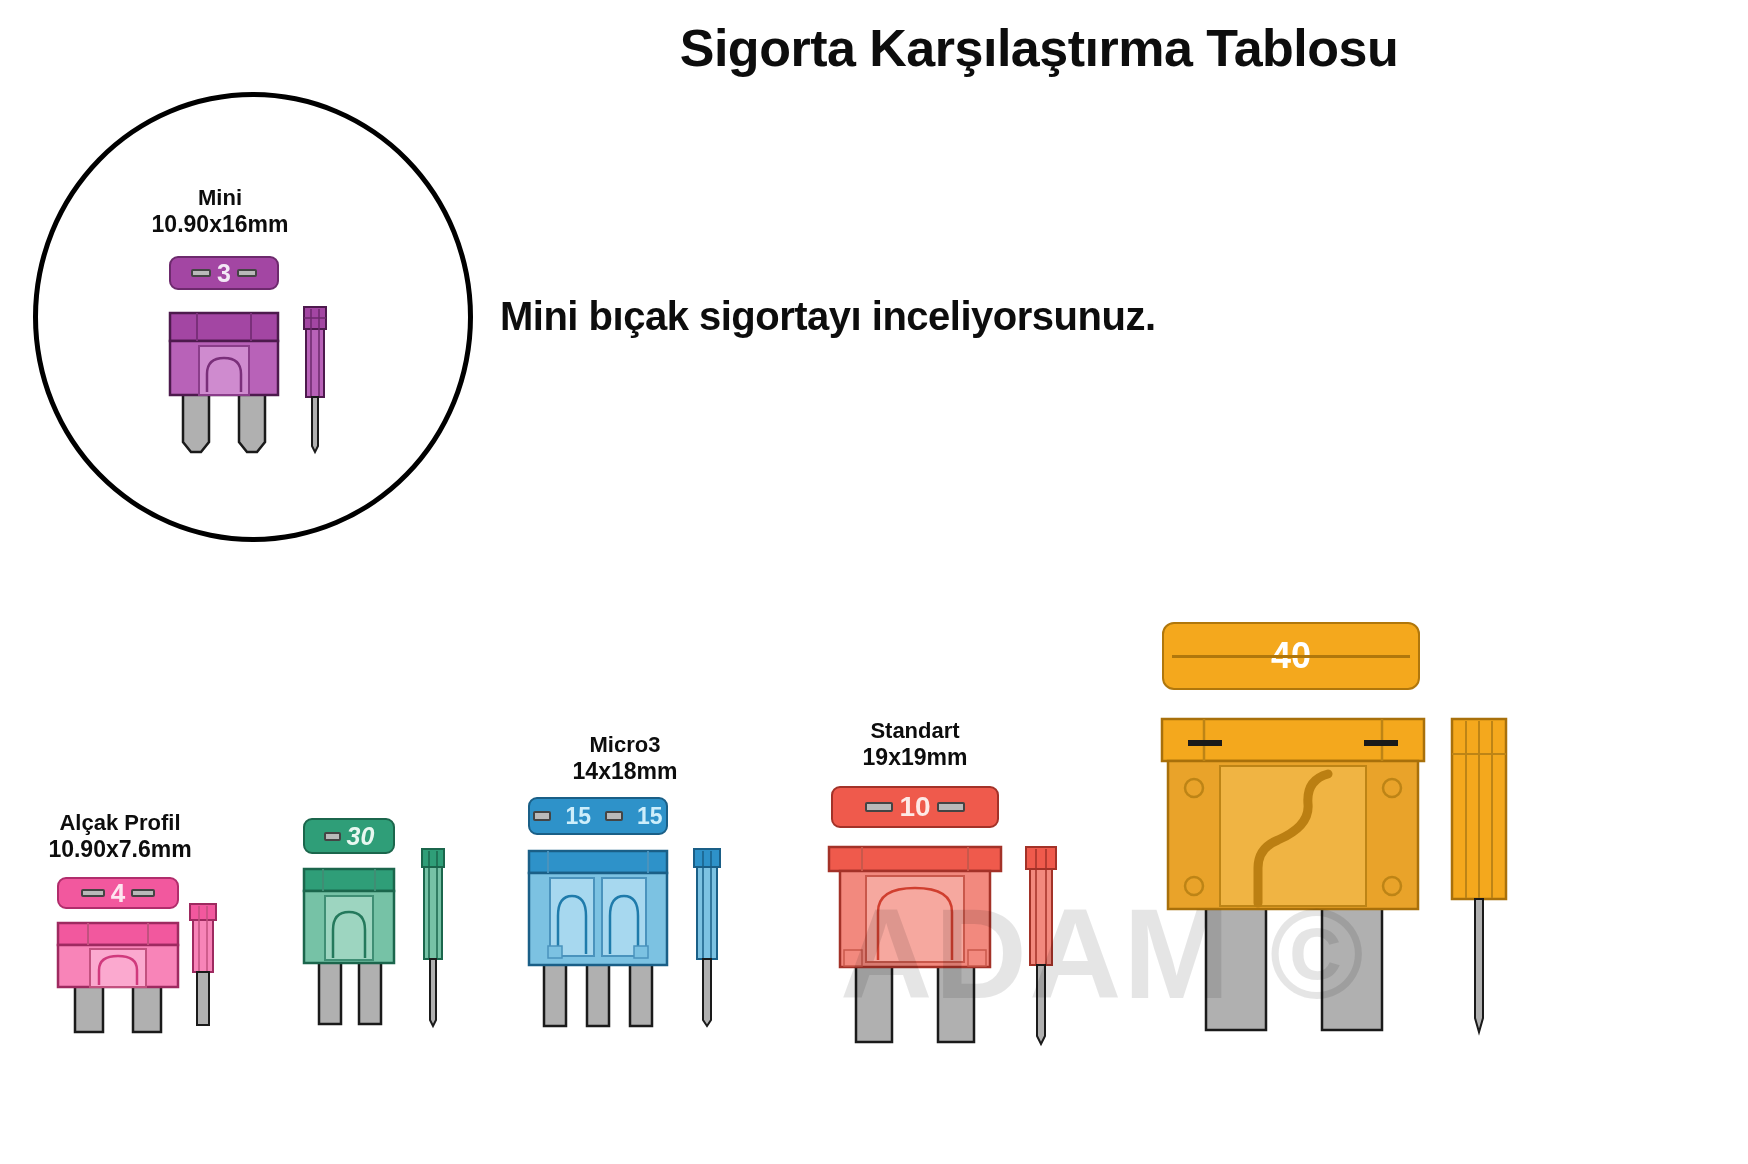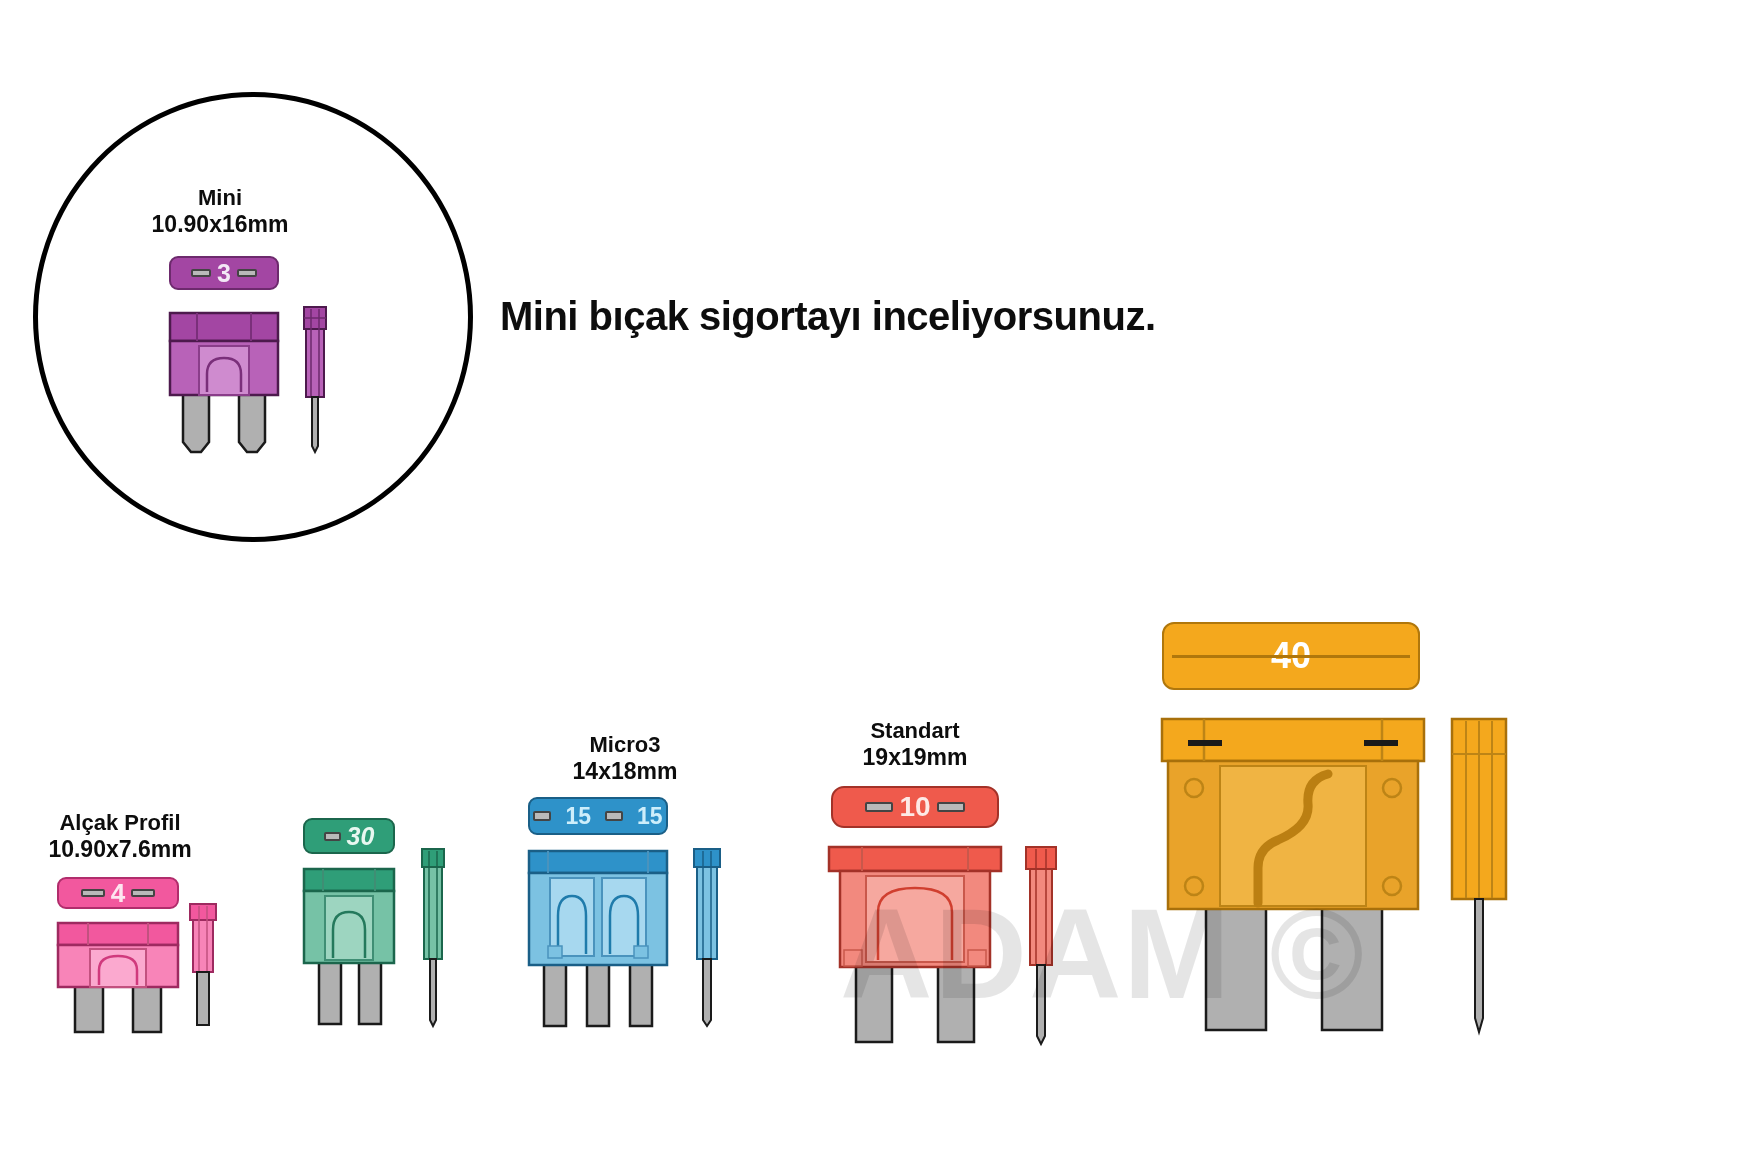--- a/index.html
+++ b/index.html
@@ -84,20 +84,21 @@
     pointer-events: none;
     white-space: nowrap;
     font-family: "Liberation Sans", sans-serif;
   }
 </style>
 </head>
 <body>
 
 <div id="stage">
 
+  <div class="title" id="page-title">Sigorta Karşılaştırma Tablosu</div>
   <div id="subtitle">Mini bıçak sigortayı inceliyorsunuz.</div>
 
   <div id="callout"></div>
 
   <div class="label" style="left:120px; top:185px; width:200px;">
     <span class="l1">Mini</span>
     <span class="l2">10.90x16mm</span>
   </div>
 
   <div class="cap" style="left:169px; top:256px; width:110px; height:34px; background:#a346a3; border-color:#6d2a6d;">
@@ -237,21 +238,21 @@
       <line x1="21" y1="3" x2="21" y2="110" stroke="#1a5f87" stroke-width="1.5"></line>
       <path d="M13 111 H21 V172 L17 178 L13 172 Z" fill="#b0b0b0" stroke="#1a1a1a" stroke-width="2"></path>
     </svg>
   </div>
 
   <div class="label" style="left:800px; top:718px; width:230px;">
     <span class="l1">Standart</span>
     <span class="l2">19x19mm</span>
   </div>
 
-  <div class="cap" style="left:831px; top:786px; width:168px; height:42px; background:#ef5a4c; border-color:#a33228;border-radius:13px;">
+  <div class="cap" style="left:831px; top:786px; width:168px; height:42px; background:#ef5a4c; border-color:#a33228;">
     <span class="slot" style="width:28px;height:10px;"></span>
     <span class="amp" style="font-size:28px; color:#fde9e6;">10</span>
     <span class="slot" style="width:28px;height:10px;"></span>
   </div>
 
   <div class="body" style="left:826px; top:846px;">
     <svg width="178" height="200" viewBox="0 0 178 200">
       <path d="M30 118 H66 V196 H30 Z" fill="#b0b0b0" stroke="#1a1a1a" stroke-width="2.5"></path>
       <path d="M112 118 H148 V196 H112 Z" fill="#b0b0b0" stroke="#1a1a1a" stroke-width="2.5"></path>
       <rect x="3" y="1" width="172" height="24" fill="#ef5a4c" stroke="#a33228" stroke-width="2.5"></rect>

